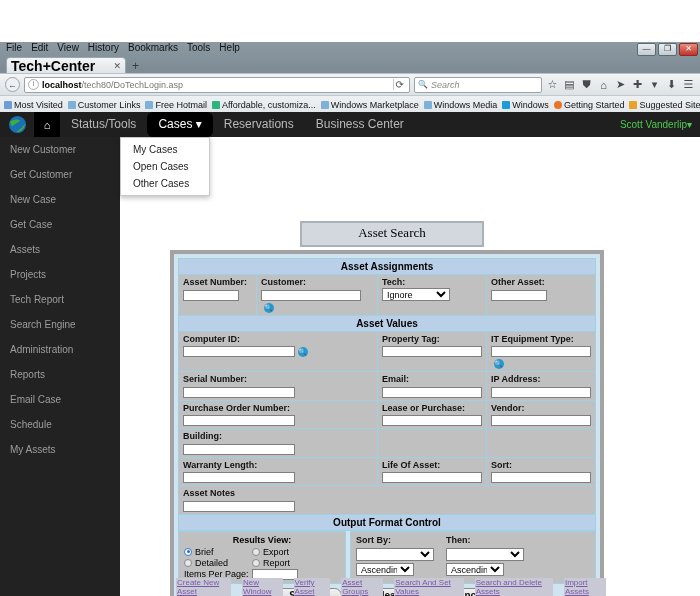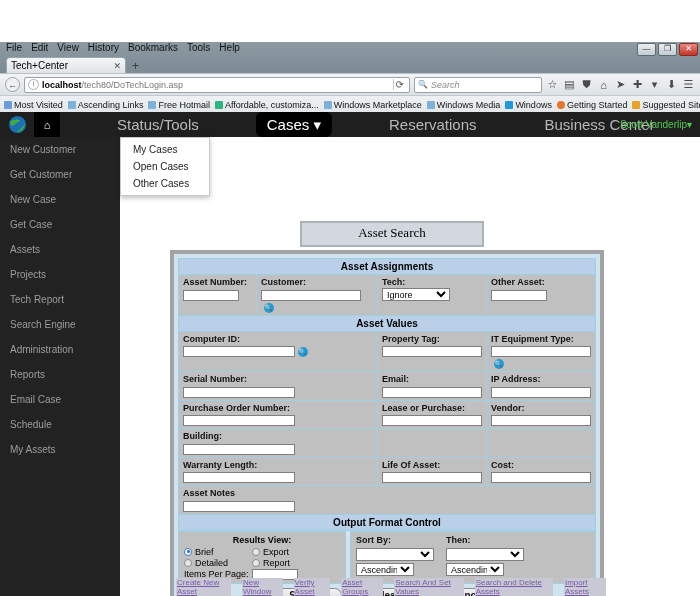--- a/index.html
+++ b/index.html
@@ -17,21 +17,21 @@
   #wincontrols{position:absolute;right:2px;top:1px;display:flex;gap:2px;}
   .wbtn{width:17px;height:11px;border:1px solid #5c6a72;border-radius:2px;
     font-size:8px;line-height:10px;text-align:center;color:#222;
     background:linear-gradient(180deg,#e9eef1,#c3ccd2);}
   .wbtn.close{background:linear-gradient(180deg,#e88a7d,#c0332a);color:#fff;border-color:#8d2a22;}
   #tabstrip{height:17px;position:relative;padding-left:6px;}
   #tab{position:absolute;left:6px;top:1px;width:120px;height:16px;
     background:linear-gradient(180deg,#f4f6f7,#dfe4e7);
     border:1px solid #9aa6ad;border-bottom:none;border-radius:4px 4px 0 0;
     display:flex;align-items:center;padding:0 4px;box-sizing:border-box;}
-  #tabtitle{font-size:10px;font-weight:normal;flex:1;white-space:nowrap;overflow:hidden;}
+  #tabtitle{font-size:14px;font-weight:bold;flex:1;white-space:nowrap;overflow:hidden;}
   #tabclose{font-size:9px;color:#555;}
   #newtab{position:absolute;left:132px;top:3px;font-size:12px;color:#3a3a3a;}
   #navbar{height:21px;display:flex;align-items:center;gap:4px;padding:0 5px;
     background:linear-gradient(180deg,#f2f4f5,#dde2e5);
     border-top:1px solid #b8c1c7;}
   .navico{width:13px;height:13px;display:flex;align-items:center;justify-content:center;
     font-size:11px;color:#4a4a4a;}
   .navico.circ{border:1px solid #9aa3a9;border-radius:50%;background:#eef1f3;font-size:9px;}
   #urlbar{flex:1;height:14px;background:#fff;border:1px solid #9aa3a9;border-radius:2px;
     display:flex;align-items:center;padding:0 3px;gap:3px;}
@@ -49,21 +49,21 @@
     font-size:9px;color:#111;white-space:nowrap;overflow:hidden;}
   .bm{display:flex;align-items:center;gap:2px;}
   .bmico{width:8px;height:8px;border-radius:1px;display:inline-block;}
   
   #app{position:relative;width:700px;height:526px;background:#fff;}
   #topnav{height:25px;background:#1f1f1f;display:flex;align-items:center;
     position:relative;z-index:30;}
   #logo{width:34px;height:25px;display:flex;align-items:center;justify-content:center;}
   #homebtn{width:26px;height:25px;background:#000;display:flex;align-items:center;
     justify-content:center;color:#fff;font-size:11px;}
-  .navitem{padding:0 11px;height:25px;line-height:25px;color:#b9b9b9;font-size:15px;margin-left:46px;}
+  .navitem{padding:0 11px;height:25px;line-height:25px;color:#b9b9b9;font-size:12px;}
   .navitem.active{background:#000;color:#fff;border-radius:6px;}
   #user{position:absolute;right:8px;top:0;height:25px;line-height:25px;
     color:#4ec94e;font-size:10px;}
   #sidebar{position:absolute;left:0;top:25px;width:120px;height:501px;background:#222;}
   .sideitem{height:25px;line-height:25px;padding-left:10px;color:#9d9d9d;font-size:10px;}
   #dropdown{position:absolute;left:120px;top:25px;width:88px;background:#fff;
     border:1px solid #c9c9c9;box-shadow:0 2px 5px rgba(0,0,0,.25);z-index:40;padding:3px 0;}
   .ddit{padding:3px 0 3px 12px;font-size:10px;color:#222;}
   #content{position:absolute;left:120px;top:25px;width:580px;height:501px;background:#fff;}
   #pagetitle{position:absolute;left:180px;top:84px;width:180px;height:22px;
@@ -162,21 +162,21 @@
     <div class="navico">☰</div>
   </div>
 
   <div id="bookmarks">
     <div class="bm">
         <i class="bmico" style="background:#6b9ed6"></i>
         <span>Most Visited</span>
       </div>
     <div class="bm">
         <i class="bmico" style="background:#7fb0d8"></i>
-        <span>Ascending Links</span>
+        <span>Customer Links</span>
       </div>
     <div class="bm">
         <i class="bmico" style="background:#7fb0d8"></i>
         <span>Free Hotmail</span>
       </div>
     <div class="bm">
         <i class="bmico" style="background:#2fb37f"></i>
         <span>Affordable, customiza...</span>
       </div>
     <div class="bm">
@@ -327,21 +327,21 @@
         <tr>
           <td colspan="2">
             <span class="lbl">Warranty Length:</span>
             <input class="tf w-lg" value="" style="">
           </td>
           <td>
             <span class="lbl">Life Of Asset:</span>
             <input class="tf w-md" value="" style="">
           </td>
           <td>
-            <span class="lbl">Cost:</span>
+            <span class="lbl">Sort:</span>
             <input class="tf w-md" value="" style="">
           </td>
         </tr>
         <tr>
           <td colspan="4">
             <span class="lbl">Asset Notes</span>
             <input class="tf w-lg" value="" style="">
           </td>
         </tr>
         <tr class="hdr">

